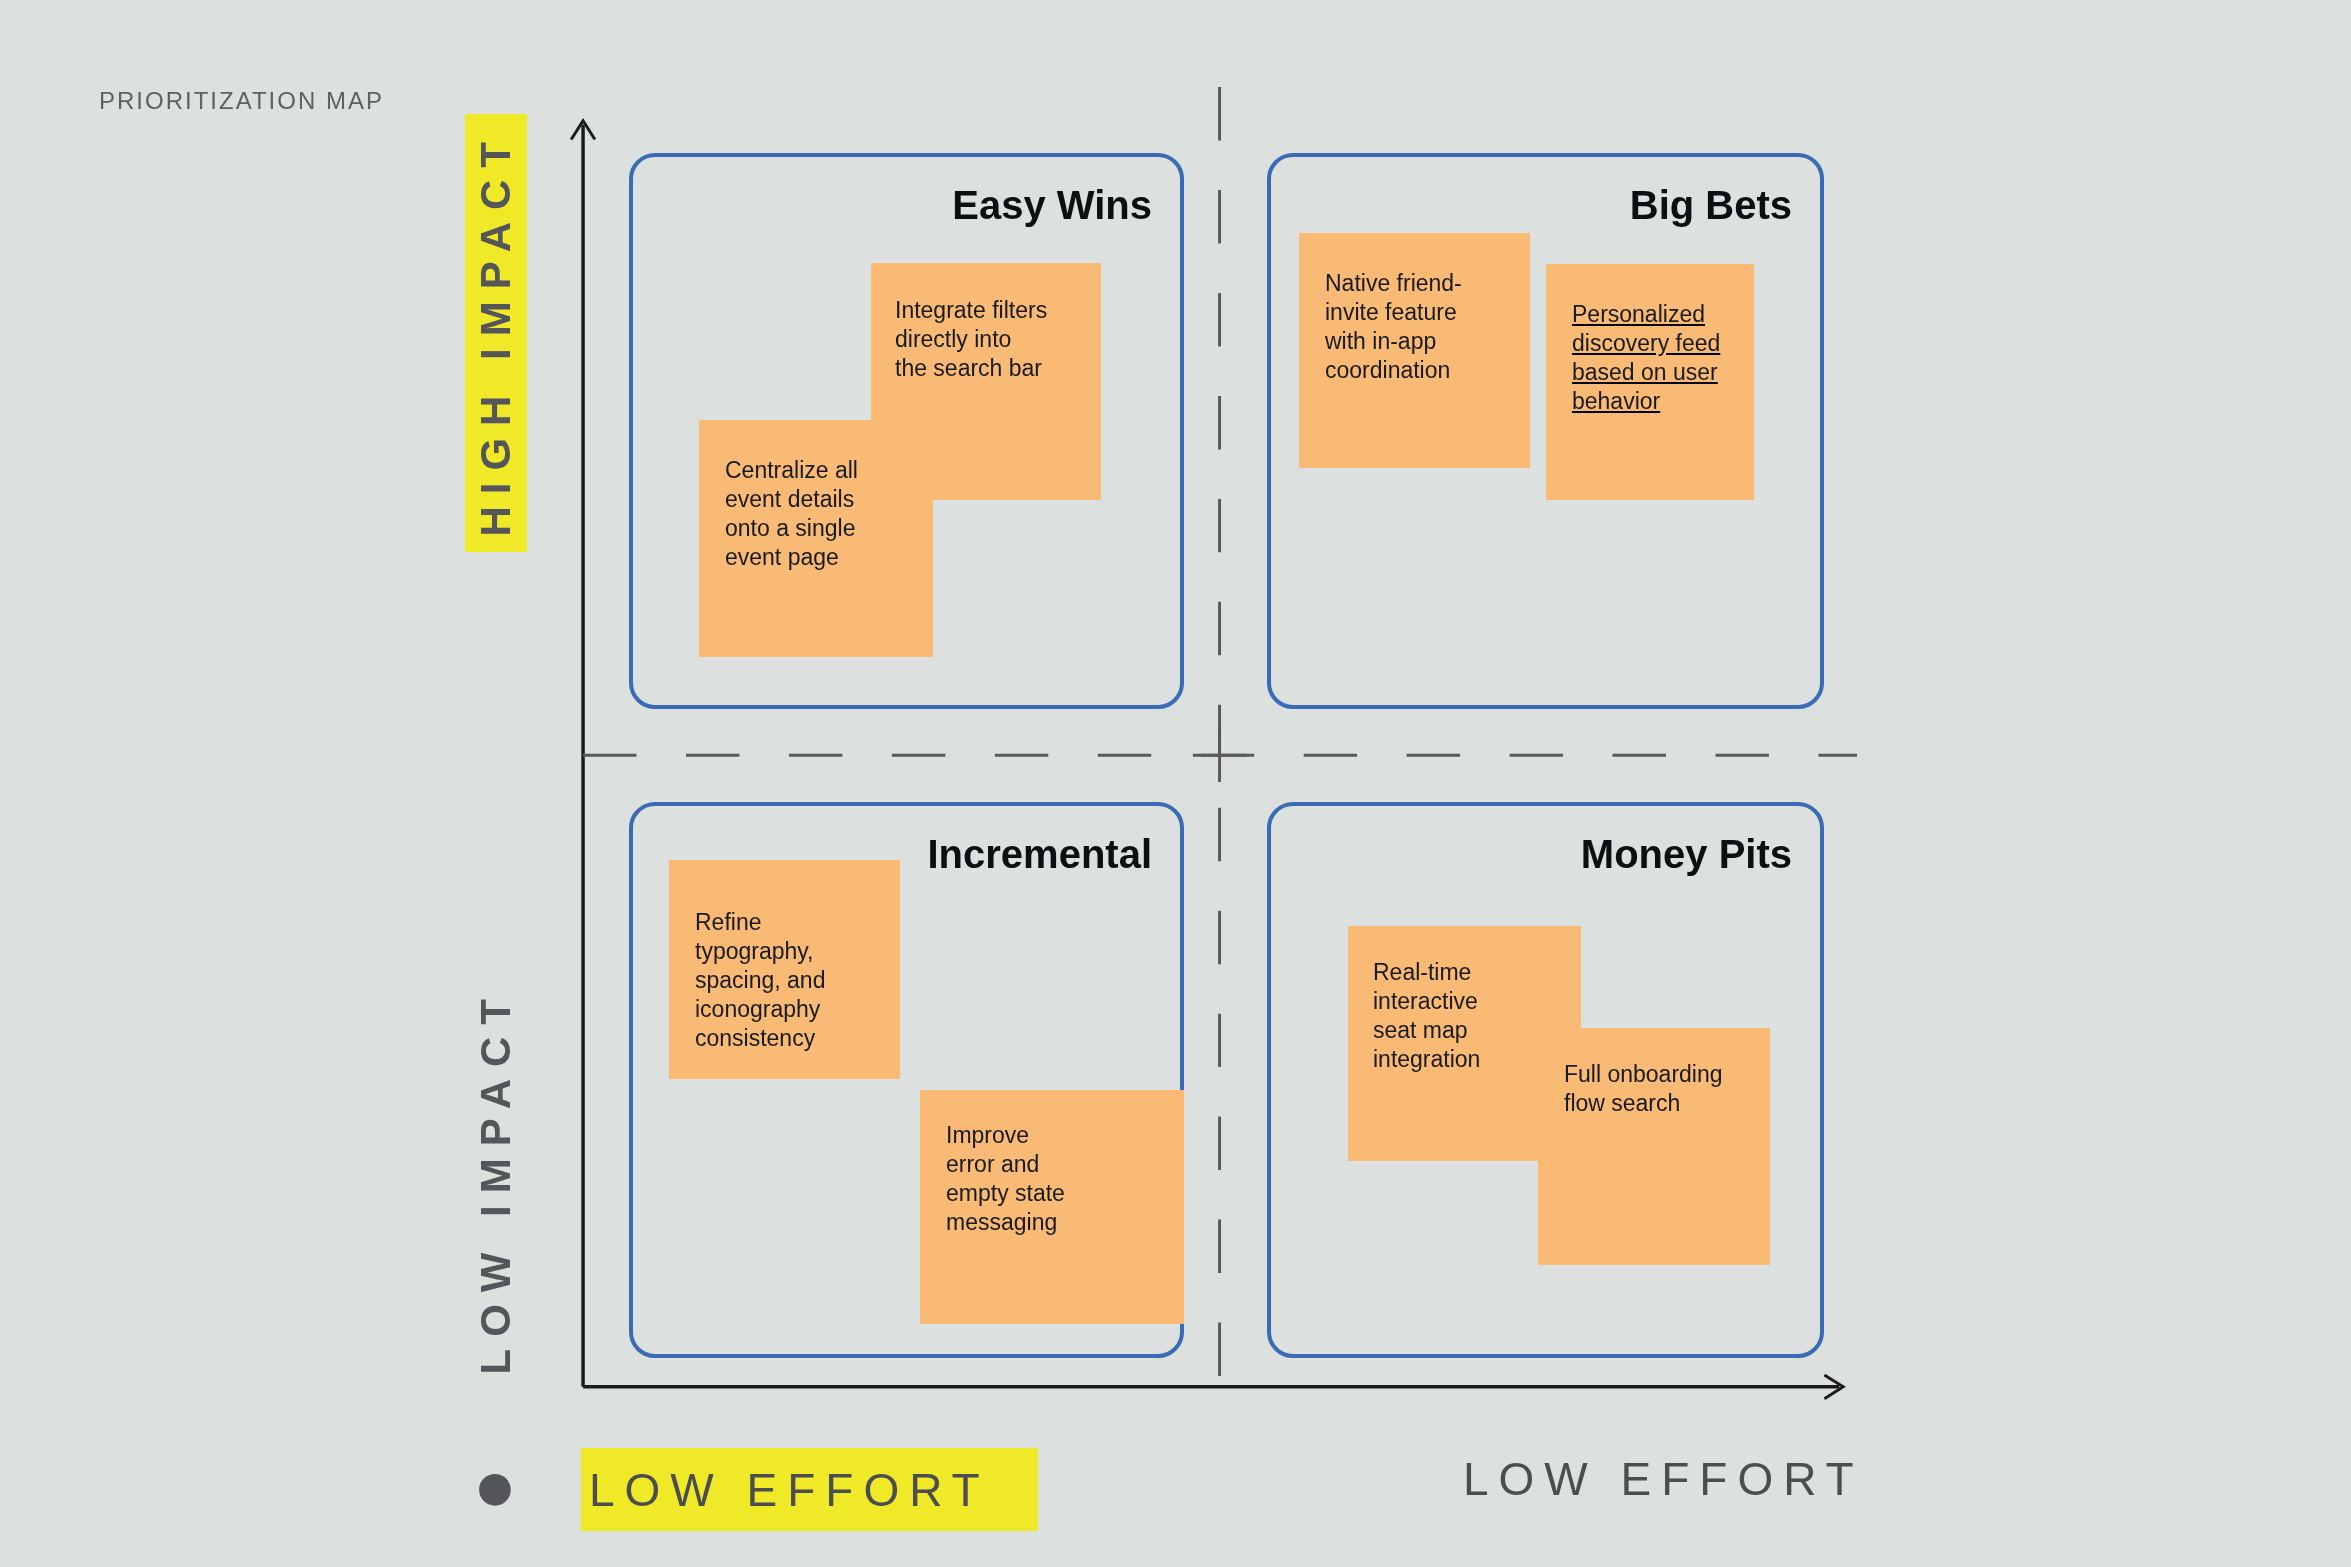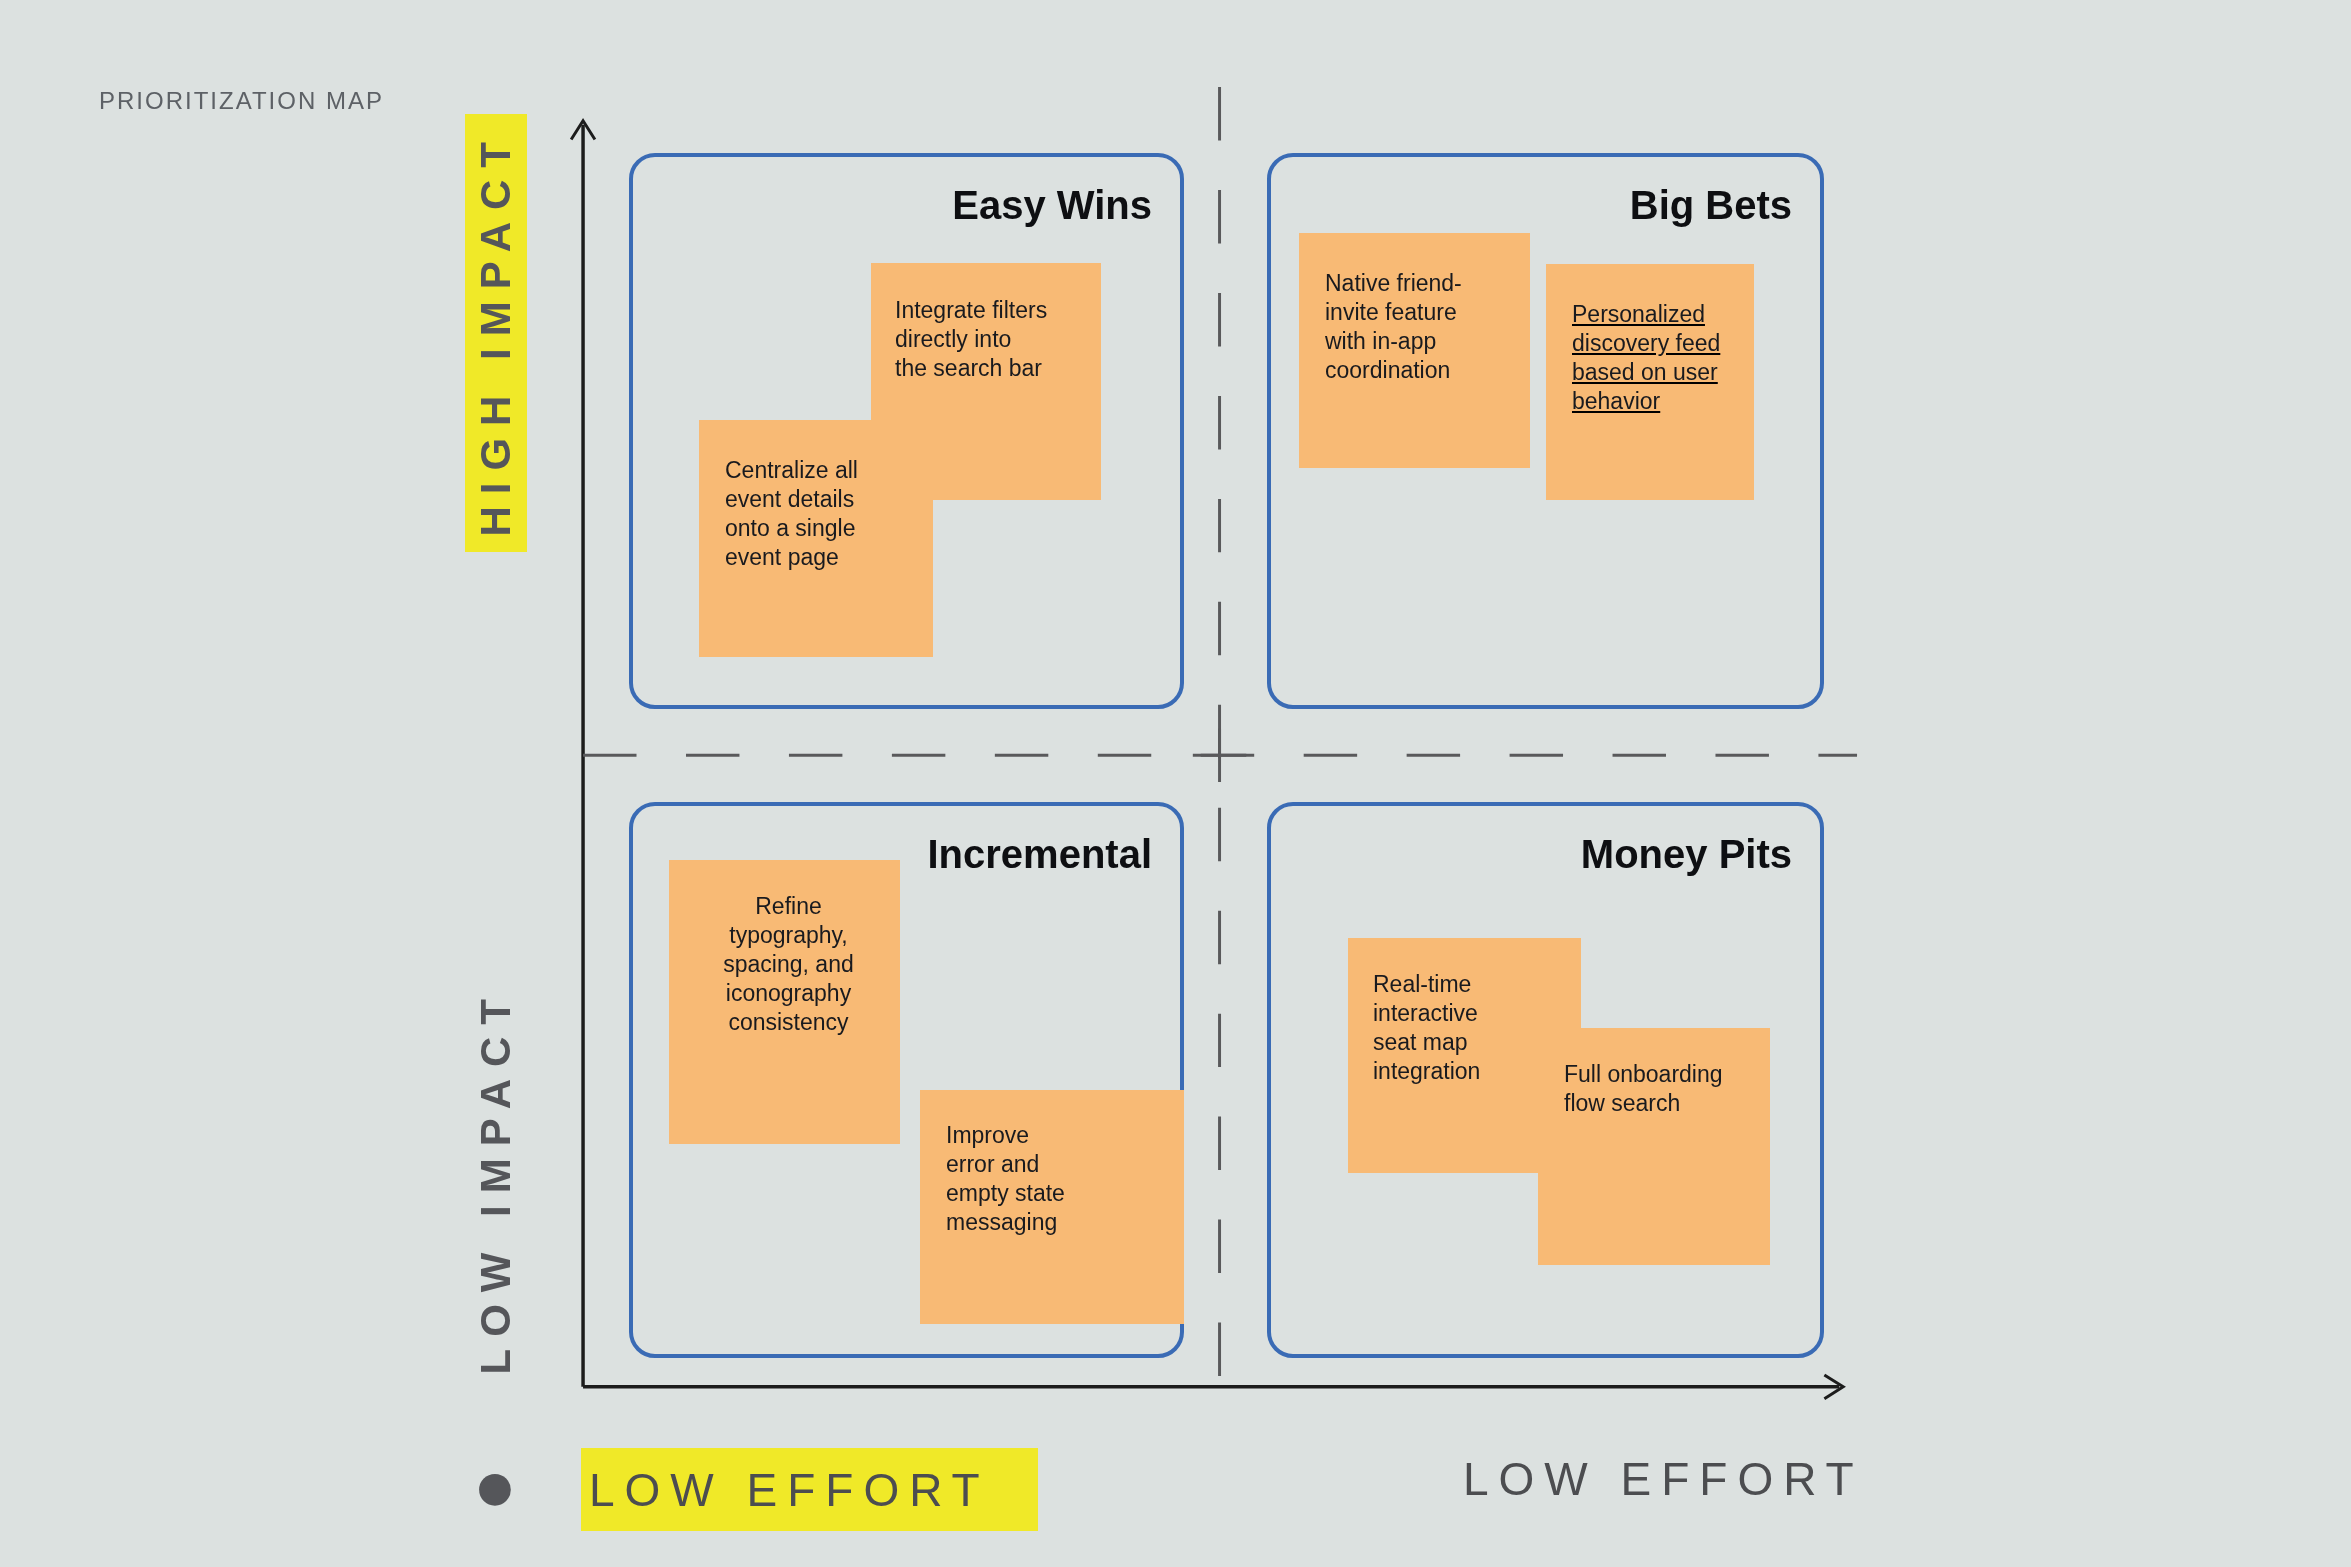--- a/index.html
+++ b/index.html
@@ -47,23 +47,23 @@
   
   .note{position:absolute;background:var(--c-note);}
   .note-text{
     display:block;white-space:pre-line;
     font-size:23px;line-height:29px;color:var(--c-note-text);
   }
   .n1{left:871px;top:263px;width:230px;height:237px;padding:33px 18px 0 24px;box-sizing:border-box;}
   .n2{left:699px;top:420px;width:234px;height:237px;padding:36px 18px 0 26px;box-sizing:border-box;}
   .n3{left:1299px;top:233px;width:231px;height:235px;padding:36px 18px 0 26px;box-sizing:border-box;}
   .n4{left:1546px;top:264px;width:208px;height:236px;padding:36px 2px 0 26px;box-sizing:border-box;text-decoration:underline;}
-  .n5{left:669px;top:860px;width:231px;height:284px;padding:32px 18px 0 26px;box-sizing:border-box;text-align:center;}
+  .n5{left:669px;top:860px;width:231px;height:219px;padding:48px 18px 0 26px;box-sizing:border-box;}
   .n6{left:920px;top:1090px;width:264px;height:234px;padding:31px 18px 0 26px;box-sizing:border-box;}
-  .n7{left:1348px;top:926px;width:233px;height:235px;padding:32px 18px 0 25px;box-sizing:border-box;margin-top:12px;}
+  .n7{left:1348px;top:926px;width:233px;height:235px;padding:32px 18px 0 25px;box-sizing:border-box;}
   .n8{left:1538px;top:1028px;width:232px;height:237px;padding:32px 18px 0 26px;box-sizing:border-box;}
   
   .hl-bar{
     position:absolute;left:581px;top:1448px;width:457px;height:83px;
     background:var(--c-highlight);display:flex;align-items:center;
     padding-left:8px;box-sizing:border-box;
   }
   .effort-text{
     font-size:46px;font-weight:normal;letter-spacing:10px;
     color:var(--c-effort-label);white-space:nowrap;

